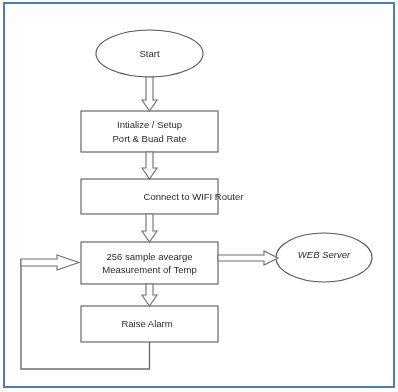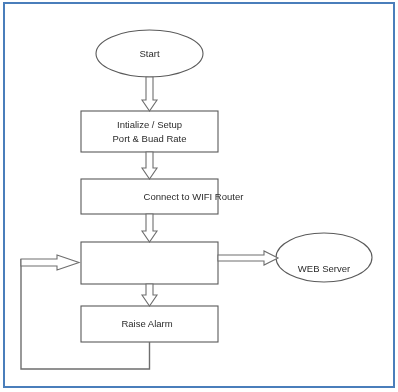--- a/index.html
+++ b/index.html
@@ -81,18 +81,20 @@
     <path d="M 21 259 L 57 259 L 57 255 L 79 262.5 L 57 270 L 57 266 L 21 266 Z" fill="#ffffff" stroke="#6e6e6e" stroke-width="1.1" stroke-linejoin="miter"></path>
   </svg>
 
   <div class="lbl-wrap" style="left:96px; top:30px; width:107px; height:47px;">Start</div>
 
   <div class="lbl-wrap" style="left:81px; top:111px; width:137px; height:41px; white-space:pre-line;border-radius:9px;">Intialize / Setup
 Port &amp; Buad Rate</div>
 
   <div class="lbl-wrap" style="left:81px; top:179px; width:137px; height:35px;margin-left:44px;">Connect to WIFI Router</div>
 
+  <div class="lbl-wrap" style="left:81px; top:242px; width:137px; height:42px; white-space:pre-line;">256 sample avearge
+Measurement of  Temp</div>
 
   <div class="lbl-wrap" style="left:81px; top:306px; width:132px; height:36px;">Raise Alarm</div>
 
-  <div class="lbl-wrap" style="left:276px; top:244px; width:96px; height:49px;">WEB Server</div>
+  <div class="lbl-wrap" style="left:276px; top:230px; width:96px; height:49px;font-style:italic;">WEB Server</div>
 
 </div>
 
 </body></html>

